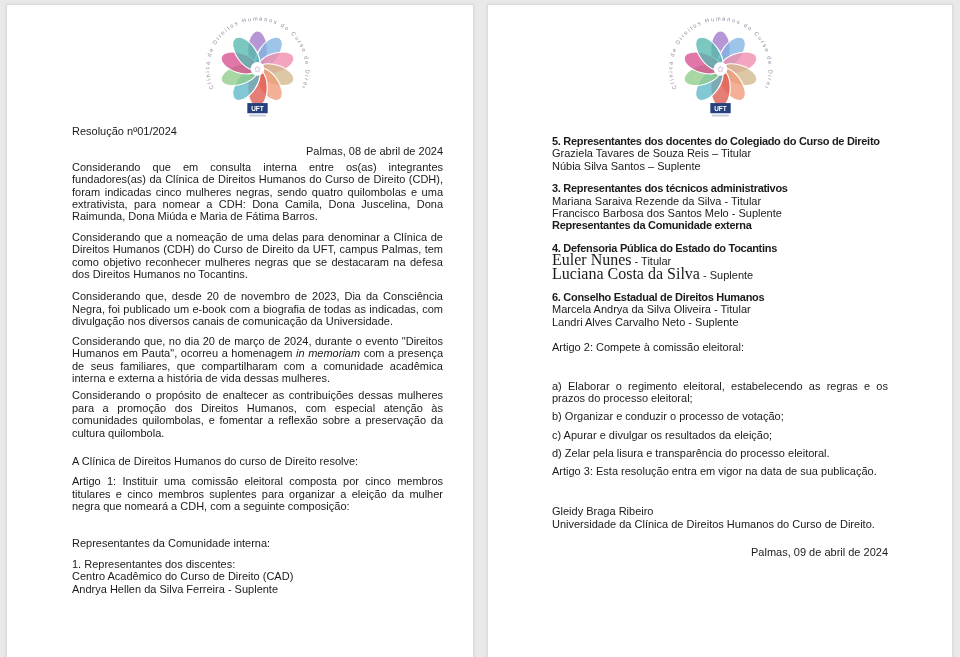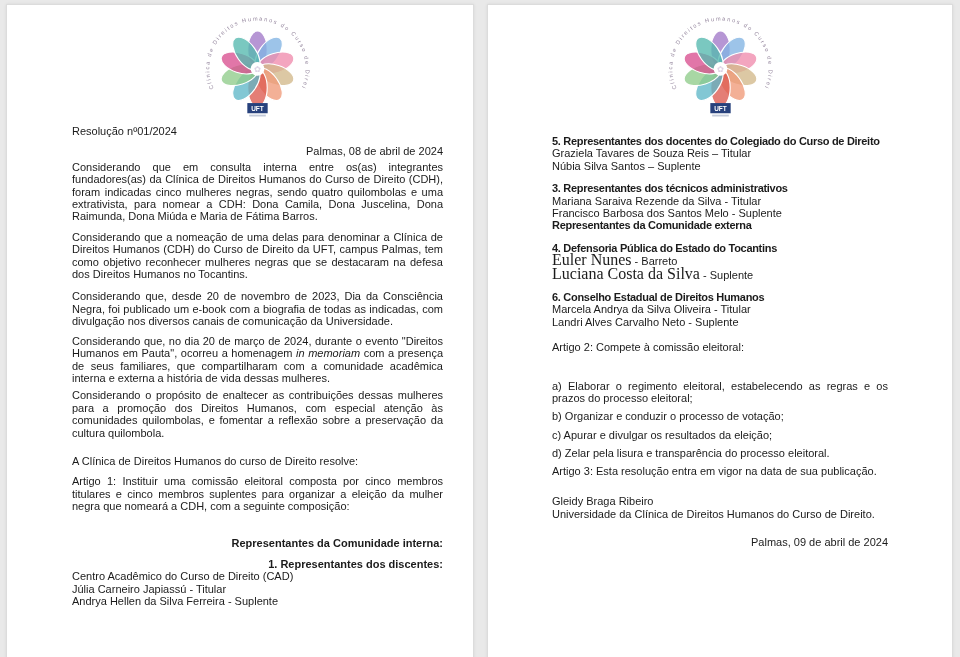--- a/index.html
+++ b/index.html
@@ -12,21 +12,21 @@
   .page{
     position:absolute;top:4px;height:700px;background:#ffffff;
     border:1px solid #dcdcdc;box-sizing:border-box;
     box-shadow:0 0 3px rgba(0,0,0,0.08);
   }
   #page1{left:6px;width:468px;padding:0 30px 0 65px;}
   #page2{left:487px;width:466px;padding:0 64px 0 64px;}
   .logo-wrap{text-align:center;padding-top:10px;height:104px;}
   p{margin:0;}
   .just{text-align:justify;}
-  .b{font-weight:bold;text-align:right;}
+  .b{font-weight:normal;}
   .right{text-align:right;}
   .it{font-style:italic;}
   .gh{font-weight:bold;white-space:nowrap;letter-spacing:-0.3px;}
   .alt{font-family:Liberation Serif, serif;font-size:16px;}
 </style>
 </head>
 <body>
 
 <div class="page" id="page1">
   <div class="logo-wrap">
@@ -65,21 +65,20 @@
   <p class="just" style="margin-top:10px">Considerando que, desde 20 de novembro de 2023, Dia da Consciência Negra, foi publicado um e-book com a biografia de todas as indicadas, com divulgação nos diversos canais de comunicação da Universidade.</p>
   <p class="just" style="margin-top:7px"><span>Considerando que, no dia 20 de março de 2024, durante o evento "Direitos Humanos em Pauta", ocorreu a homenagem </span><span class="it">in memoriam</span><span> com a presença de seus familiares, que compartilharam com a comunidade acadêmica interna e externa a história de vida dessas mulheres.</span></p>
   <p class="just" style="margin-top:5px">Considerando o propósito de enaltecer as contribuições dessas mulheres para a promoção dos Direitos Humanos, com especial atenção às comunidades quilombolas, e fomentar a reflexão sobre a preservação da cultura quilombola.</p>
 
   <p style="margin-top:16px">A Clínica de Direitos Humanos do curso de Direito resolve:</p>
   <p class="just" style="margin-top:8px">Artigo 1: Instituir uma comissão eleitoral composta por cinco membros titulares e cinco membros suplentes para organizar a eleição da mulher negra que nomeará a CDH, com a seguinte composição:</p>
 
   <p class="b" style="margin-top:24px">Representantes da Comunidade interna:</p>
   <p class="b" style="margin-top:9px">1. Representantes dos discentes:</p>
   <p>Centro Acadêmico do Curso de Direito (CAD)</p>
-  <p>Júlia Carneiro Japiassú - Titular</p>
   <p>Andrya Hellen da Silva Ferreira - Suplente</p>
 </div>
 
 <div class="page" id="page2">
   <div class="logo-wrap">
     <svg width="111" height="104" viewBox="0 0 120 112">
       <path id="ringB" d="M 13 80 A 52 52 0 1 1 107 80" fill="none"></path>
       <g fill-opacity="0.78" stroke="#ffffff" stroke-width="1.2">
         <ellipse class="petal" cx="60" cy="37.5" rx="10.5" ry="20.5" transform="rotate(0 60 58)" fill="#a178c8"></ellipse>
         <ellipse class="petal" cx="60" cy="37.5" rx="10.5" ry="20.5" transform="rotate(36 60 58)" fill="#82b4e3"></ellipse>
@@ -109,33 +108,33 @@
   <p>Graziela Tavares de Souza Reis – Titular</p>
   <p>Núbia Silva Santos – Suplente</p>
 
   <p class="gh" style="margin-top:10px">3. Representantes dos técnicos administrativos</p>
   <p>Mariana Saraiva Rezende da Silva - Titular</p>
   <p>Francisco Barbosa dos Santos Melo - Suplente</p>
 
   <p class="gh" style="margin-top:0">Representantes da Comunidade externa</p>
 
   <p class="gh" style="margin-top:10px">4. Defensoria Pública do Estado do Tocantins</p>
-  <p><span class="alt">Euler Nunes</span><span> - Barreto</span></p>
+  <p><span class="alt">Euler Nunes</span><span> - Titular</span></p>
   <p><span class="alt">Luciana Costa da Silva</span><span> - Suplente</span></p>
 
   <p class="gh" style="margin-top:10px">6. Conselho Estadual de Direitos Humanos</p>
   <p>Marcela Andrya da Silva Oliveira - Titular</p>
   <p>Landri Alves Carvalho Neto - Suplente</p>
 
   <p style="margin-top:13px">Artigo 2: Compete à comissão eleitoral:</p>
 
   <p class="just" style="margin-top:26px">a) Elaborar o regimento eleitoral, estabelecendo as regras e os prazos do processo eleitoral;</p>
   <p style="margin-top:5px">b) Organizar e conduzir o processo de votação;</p>
   <p style="margin-top:7px">c) Apurar e divulgar os resultados da eleição;</p>
   <p style="margin-top:6px">d) Zelar pela lisura e transparência do processo eleitoral.</p>
 
   <p style="margin-top:5px">Artigo 3: Esta resolução entra em vigor na data de sua publicação.</p>
 
-  <p style="margin-top:18px">Gleidy Braga Ribeiro</p>
+  <p style="margin-top:28px">Gleidy Braga Ribeiro</p>
   <p>Universidade da Clínica de Direitos Humanos do Curso de Direito.</p>
 
   <p class="right" style="margin-top:16px">Palmas, 09 de abril de 2024</p>
 </div>
 
 </body></html>

